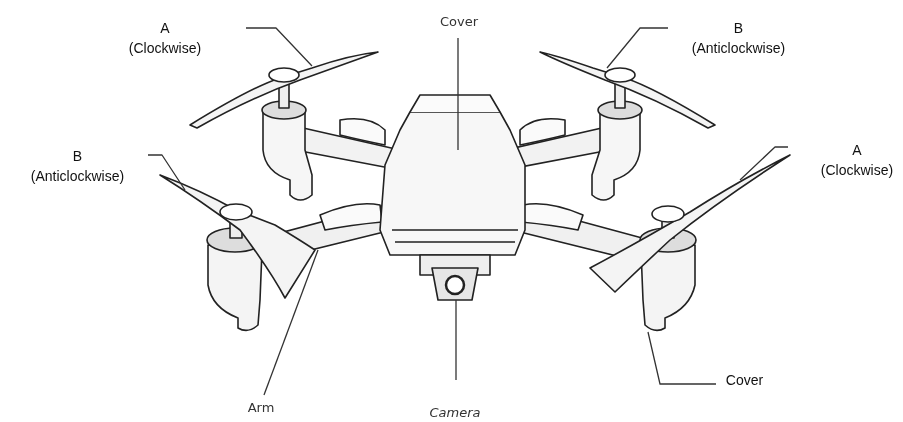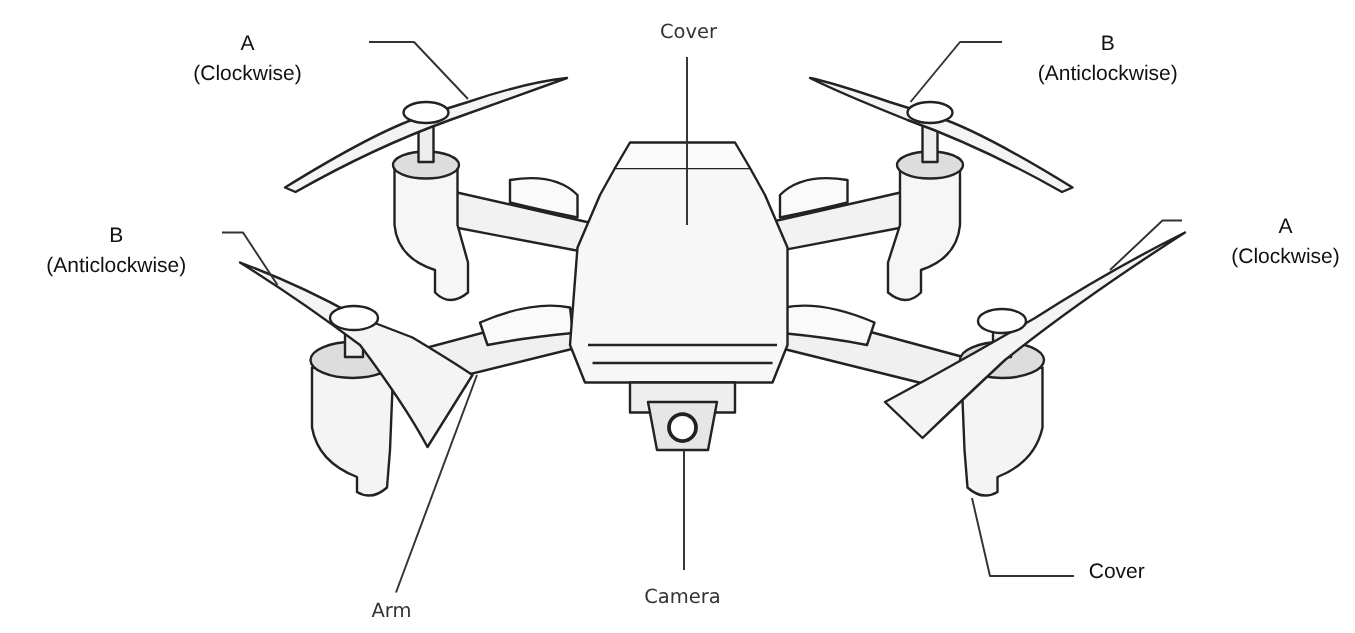--- a/index.html
+++ b/index.html
@@ -95,15 +95,15 @@
   <div class="lbl" style="left:15px;top:146px;width:125px;">
     <div>B</div>
     <div>(Anticlockwise)</div>
   </div>
   <div class="lbl" style="left:812px;top:140px;width:90px;">
     <div>A</div>
     <div>(Clockwise)</div>
   </div>
   <div class="lbl sans2" style="left:430px;top:12px;width:58px;">Cover</div>
   <div class="lbl sans2" style="left:236px;top:398px;width:50px;">Arm</div>
-  <div class="lbl sans2" style="left:415px;top:389px;width:80px;">Camera</div>
+  <div class="lbl sans2" style="left:415px;top:403px;width:80px;font-style:italic;">Camera</div>
   <div class="lbl" style="left:722px;top:370px;width:45px;">Cover</div>
 </div>
 
 </body></html>

